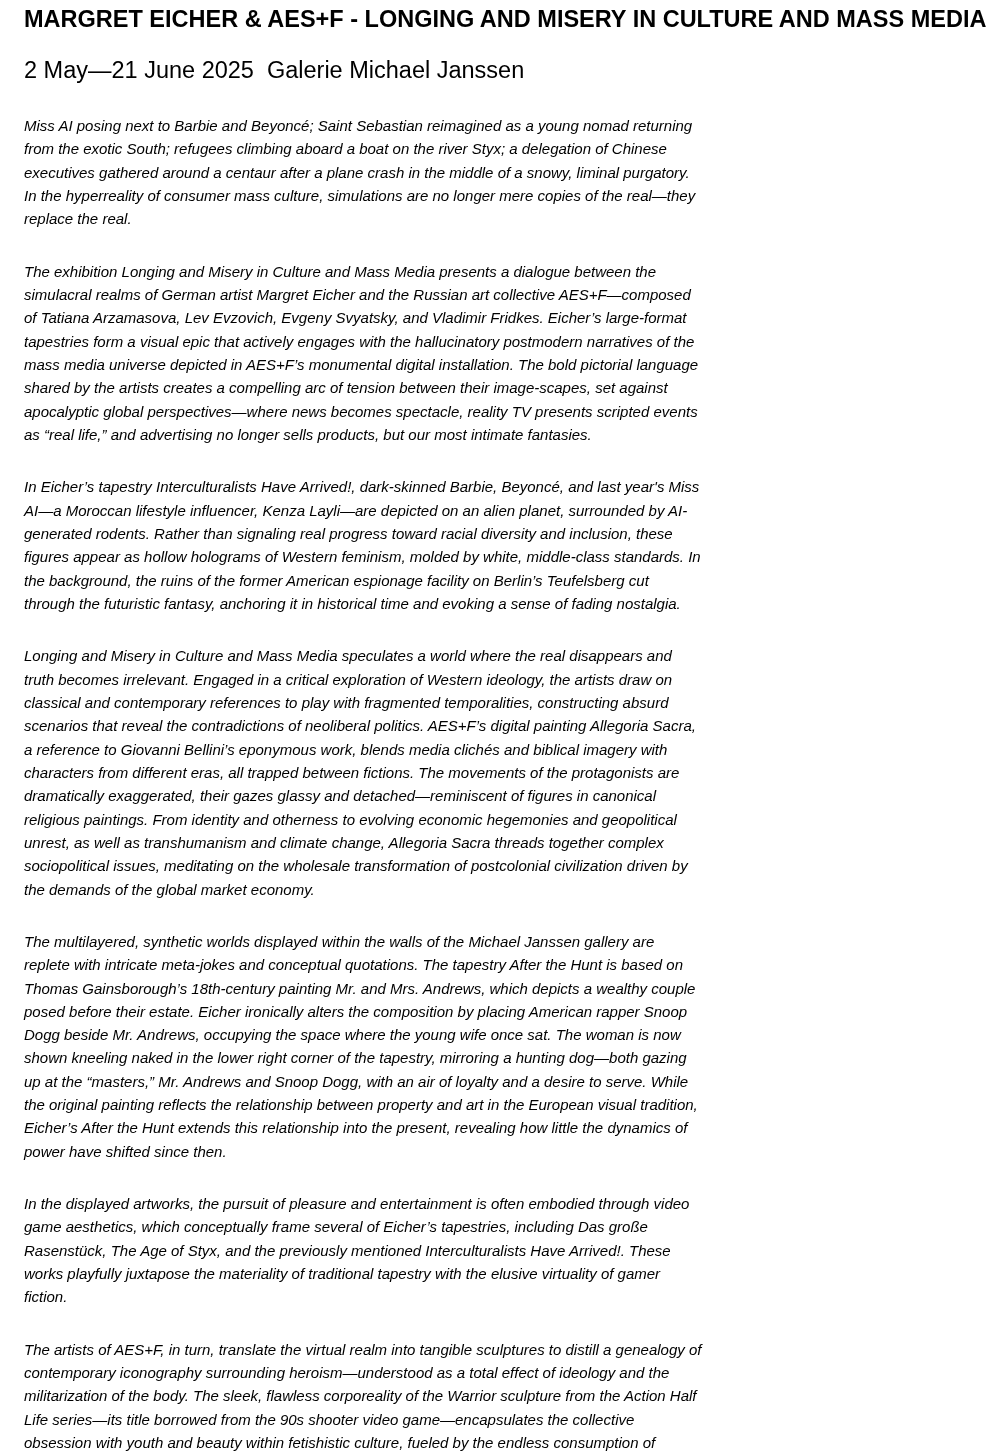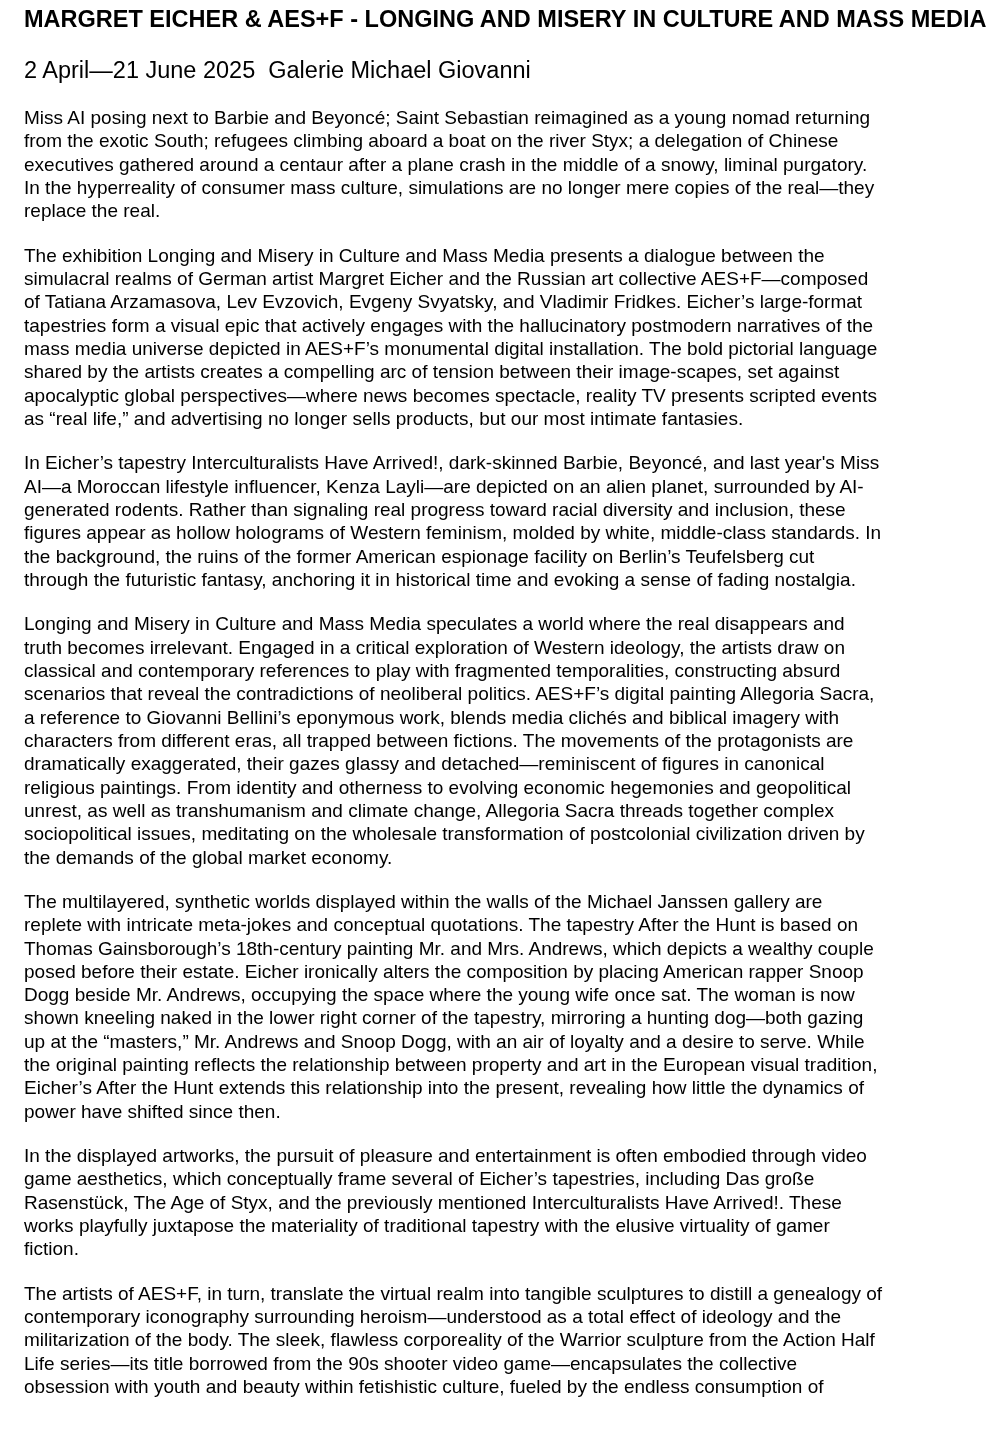--- a/index.html
+++ b/index.html
@@ -31,35 +31,36 @@
     font-size: 23.5px;
     line-height: 29px;
     font-weight: normal;
     margin: 22px 0 0 0;
     white-space: nowrap;
   }
   .date-line .venue {
     margin-left: 13px;
   }
   p.body-para {
-    font-size: 19px;
+    font-size: 15px;
     line-height: 23.33px;
-    margin: 21px 0 0 0;
+    margin: 29px 0 0 0;
     white-space: pre-line;
+    font-style: italic;
   }
 </style>
 </head>
 <body>
 
 <div class="page">
 
   <h1 class="doc-title">MARGRET EICHER &amp; AES+F - LONGING AND MISERY IN CULTURE AND MASS MEDIA</h1>
 
   <div class="date-line">
-    <span>2 April—21 June 2025</span><span class="venue">Galerie Michael Giovanni</span>
+    <span>2 May—21 June 2025</span><span class="venue">Galerie Michael Janssen</span>
   </div>
 
   <p class="body-para">Miss AI posing next to Barbie and Beyoncé; Saint Sebastian reimagined as a young nomad returning
 from the exotic South; refugees climbing aboard a boat on the river Styx; a delegation of Chinese
 executives gathered around a centaur after a plane crash in the middle of a snowy, liminal purgatory.
 In the hyperreality of consumer mass culture, simulations are no longer mere copies of the real—they
 replace the real.</p>
 
   <p class="body-para">The exhibition Longing and Misery in Culture and Mass Media presents a dialogue between the
 simulacral realms of German artist Margret Eicher and the Russian art collective AES+F—composed

